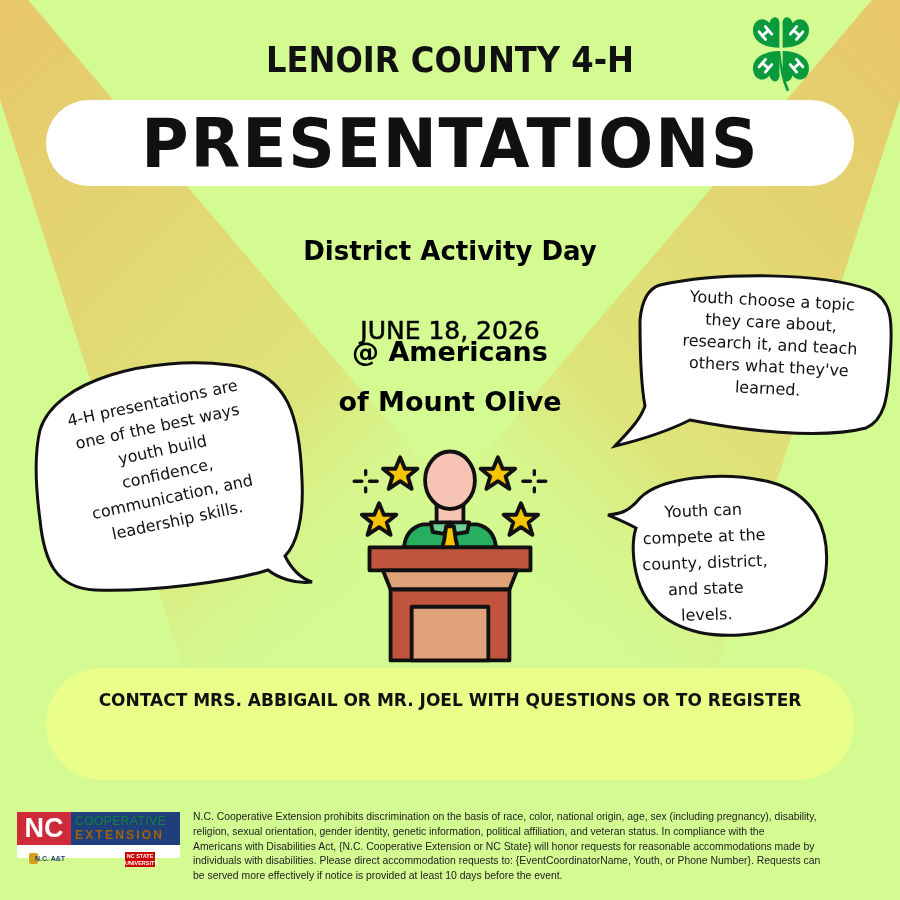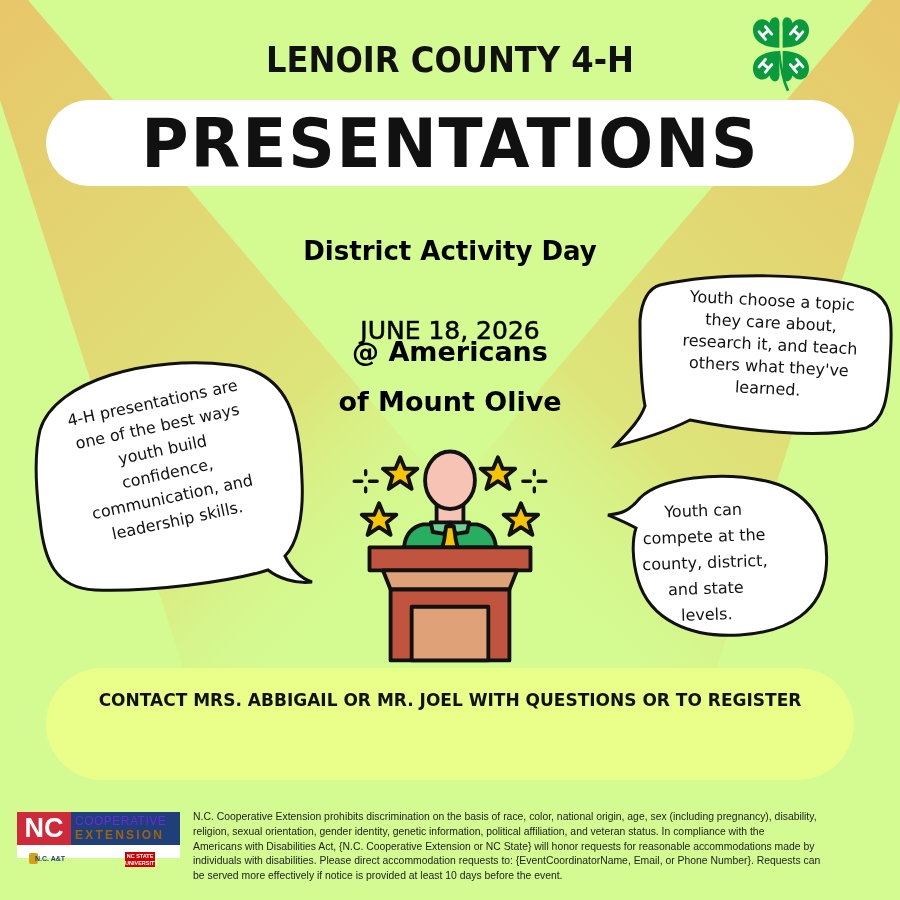--- a/index.html
+++ b/index.html
@@ -27,21 +27,21 @@
 
   .podium { left: 340px; top: 440px; width: 220px; height: 230px; }
 
   .contact { left: 46px; top: 668px; width: 808px; height: 112px; background: #eaff8a; border-radius: 56px; text-align: center; }
   .contact .c1 { position: absolute; left: 0; right: 0; top: 22px; font-weight: bold; font-size: 17px; color: #111; }
   .contact .c2 { position: absolute; left: 0; right: 0; top: 58px; font-weight: bold; font-size: 22px; color: #111; letter-spacing: 0.3px; }
 
   .logo { left: 17px; top: 812px; width: 163px; height: 46px; background: #ffffff; }
   .logo .top { position: absolute; left: 0; top: 0; width: 163px; height: 33px; background: #1f3f7a; }
   .logo .nc { position: absolute; left: 0; top: 0; width: 54px; height: 33px; background: #cf2a3a; color: #fff; font-weight: bold; font-size: 27px; line-height: 33px; text-align: center; font-family: "Liberation Sans", sans-serif; }
-  .logo .coop { position: absolute; left: 58px; top: 2px; color: #6d28d9; font-size: 12px; font-family: "Liberation Sans", sans-serif; letter-spacing: 0.5px; line-height: 14px; }
+  .logo .coop { position: absolute; left: 58px; top: 2px; color: #15803d; font-size: 12px; font-family: "Liberation Sans", sans-serif; letter-spacing: 0.5px; line-height: 14px; }
   .logo .ext { position: absolute; left: 58px; top: 16px; color: #a16207; font-size: 12px; font-weight: bold; font-family: "Liberation Sans", sans-serif; letter-spacing: 2.2px; line-height: 14px; }
   .logo .ncat { position: absolute; left: 18px; top: 43px; font-size: 7px; color: #1f3f7a; font-family: Liberation Sans, sans-serif; font-weight: bold; }
   .logo .ncat-icon { position: absolute; left: 12px; top: 41px; width: 9px; height: 11px; background: #d4a017; border-radius: 2px; }
   .logo .ncs { position: absolute; left: 108px; top: 40px; width: 30px; height: 15px; background: #cc0000; color: #fff; font-size: 5.5px; line-height: 7px; text-align: center; font-family: "Liberation Sans", sans-serif; font-weight: bold; padding-top: 1px; }
 
   .disclaimer { left: 193px; top: 810px; width: 700px; font-family: Liberation Sans, sans-serif; font-size: 10.4px; line-height: 14.8px; color: #222; }
 </style>
 </head>
 <body>
 
@@ -171,15 +171,15 @@
   <div class="ext">EXTENSION</div>
   <div class="ncat-icon"></div>
   <div class="ncat">N.C. A&amp;T</div>
   <div class="ncs">NC STATE UNIVERSITY</div>
 </div>
 
 <div class="layer disclaimer">
   <div>N.C. Cooperative Extension prohibits discrimination on the basis of race, color, national origin, age, sex (including pregnancy), disability,</div>
   <div>religion, sexual orientation, gender identity, genetic information, political affiliation, and veteran status. In compliance with the</div>
   <div>Americans with Disabilities Act, {N.C. Cooperative Extension or NC State} will honor requests for reasonable accommodations made by</div>
-  <div>individuals with disabilities. Please direct accommodation requests to: {EventCoordinatorName, Email, or Phone Number}. Requests can</div>
+  <div>individuals with disabilities. Please direct accommodation requests to: {EventCoordinatorName, Youth, or Phone Number}. Requests can</div>
   <div>be served more effectively if notice is provided at least 10 days before the event.</div>
 </div>
 
 </body></html>

